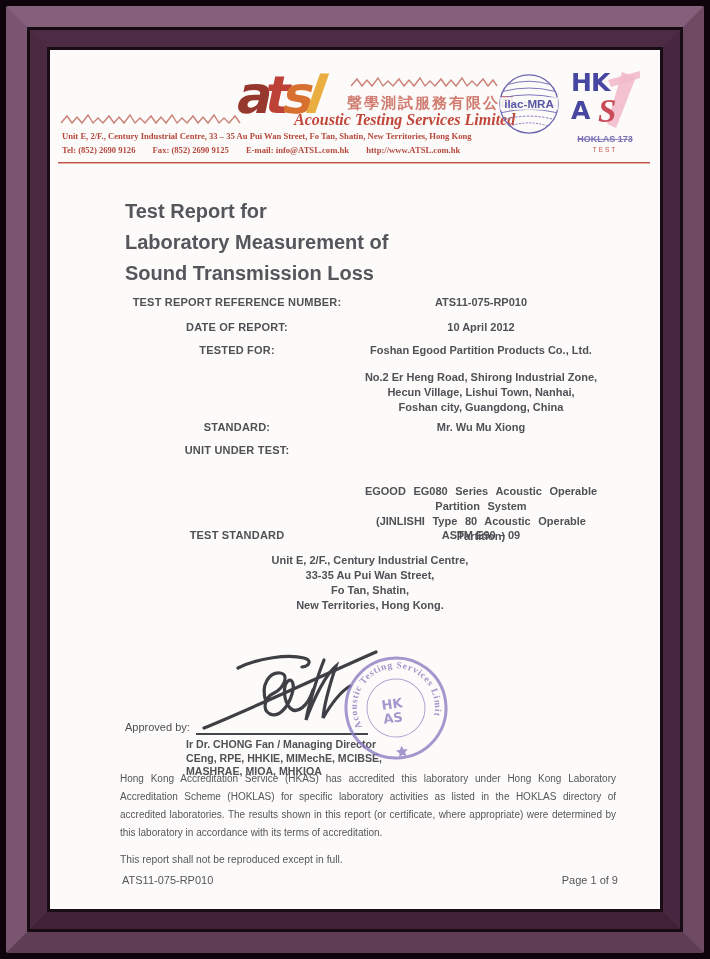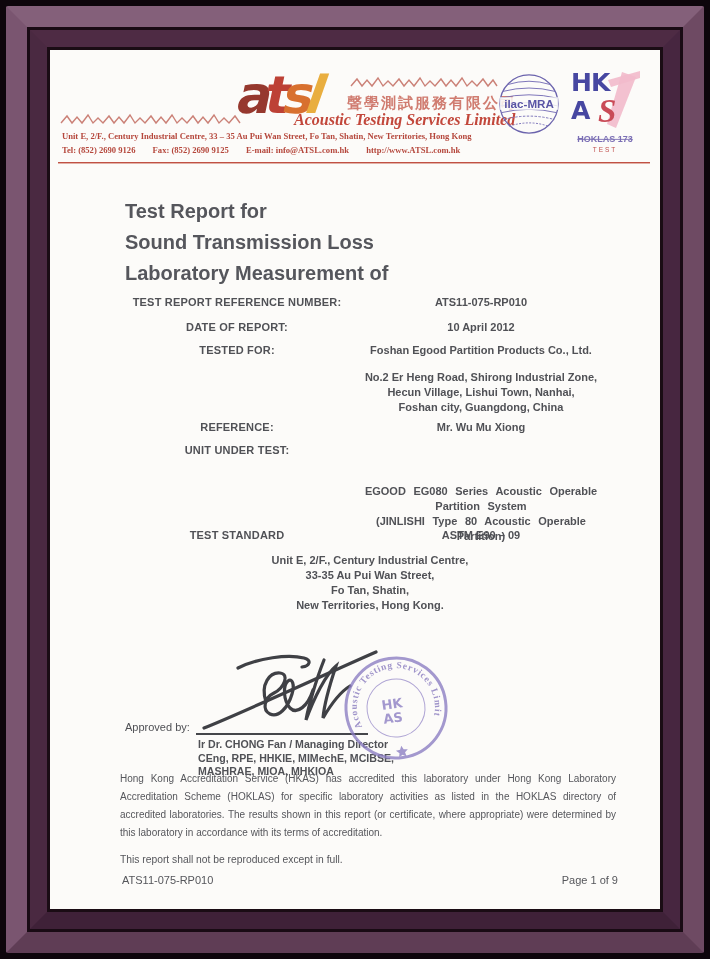--- a/index.html
+++ b/index.html
@@ -31,21 +31,21 @@
   
   .det-row { position:absolute; left:76px; width:488px; display:flex; font-size:11px; font-weight:700; color:#505156; line-height:15px;text-align:center; }
   .det-label { width:222px; flex:none; letter-spacing:0.2px; }
   .det-value { flex:1; white-space:pre-line; }
   .wide-words .det-value { word-spacing:4.5px;margin-top:41px; }
 
   
   .approved-by { position:absolute; left:75px; top:671px; font-size:11px; color:#4f5055; }
   .sig-line { position:absolute; left:146px; top:683px; width:172px; height:2px; background:#45464b; }
   .sig { position:absolute; left:150px; top:596px; }
-  .approver { position:absolute; left:148px; top:688px; font-size:10.6px; font-weight:700; color:#505156; line-height:13.5px; }
+  .approver { position:absolute; left:136px; top:688px; font-size:10.6px; font-weight:700; color:#505156; line-height:13.5px; }
   .stamp { position:absolute; left:290px; top:602px; opacity:0.78; }
 
   
   .accred { position:absolute; left:70px; top:720px; width:496px; font-size:10px; color:#55565b; line-height:18px; text-align:justify; }
   .repro  { position:absolute; left:70px; top:804px; font-size:10.3px; color:#55565b; }
   .foot-row { position:absolute; left:72px; top:824px; width:496px; display:flex; justify-content:space-between; font-size:11px; color:#55565b; }
 </style>
 </head>
 <body>
 
@@ -97,22 +97,22 @@
             <text x="1" y="23" font-size="25" font-weight="900" letter-spacing="-1" fill="#4747a1" font-family="DejaVu Sans, sans-serif">HK</text>
             <text x="1" y="51" font-size="25" font-weight="900" fill="#4747a1" font-family="DejaVu Sans, sans-serif">A</text>
             <text x="28" y="54" font-size="33" font-style="italic" font-weight="700" fill="#c94b57" font-family="Liberation Serif, serif">S</text>
             <text x="35" y="74" text-anchor="middle" font-size="9" font-weight="700" fill="#7b6fb5" text-decoration="line-through" font-family="Liberation Sans, sans-serif">HOKLAS 173</text>
             <text x="35" y="84" text-anchor="middle" font-size="6.5" letter-spacing="2" fill="#c0504d" font-family="Liberation Sans, sans-serif">TEST</text>
           </svg>
         </div>
 
         <div class="title">
           <div>Test Report for</div>
+          <div>Laboratory Measurement of</div>
           <div>Sound Transmission Loss</div>
-          <div>Laboratory Measurement of</div>
         </div>
 
         <div class="det-row" style="top:245px">
           <span class="det-label">TEST REPORT REFERENCE NUMBER:</span>
           <span class="det-value">ATS11-075-RP010</span>
         </div>
         <div class="det-row" style="top:270px">
           <span class="det-label">DATE OF REPORT:</span>
           <span class="det-value">10 April 2012</span>
         </div>
@@ -120,21 +120,21 @@
           <span class="det-label">TESTED FOR:</span>
           <span class="det-value">Foshan Egood Partition Products Co., Ltd.</span>
         </div>
         <div class="det-row" style="top:320px">
           <span class="det-label"></span>
           <span class="det-value">No.2 Er Heng Road, Shirong Industrial Zone,
 Hecun Village, Lishui Town, Nanhai,
 Foshan city, Guangdong, China</span>
         </div>
         <div class="det-row" style="top:370px">
-          <span class="det-label">REFERENCE:</span>
+          <span class="det-label">STANDARD:</span>
           <span class="det-value">Mr. Wu Mu Xiong</span>
         </div>
         <div class="det-row wide-words" style="top:393px">
           <span class="det-label">UNIT UNDER TEST:</span>
           <span class="det-value">EGOOD EG080 Series Acoustic Operable
 Partition System
 (JINLISHI Type 80 Acoustic Operable
 Partition)</span>
         </div>
         <div class="det-row" style="top:478px">

